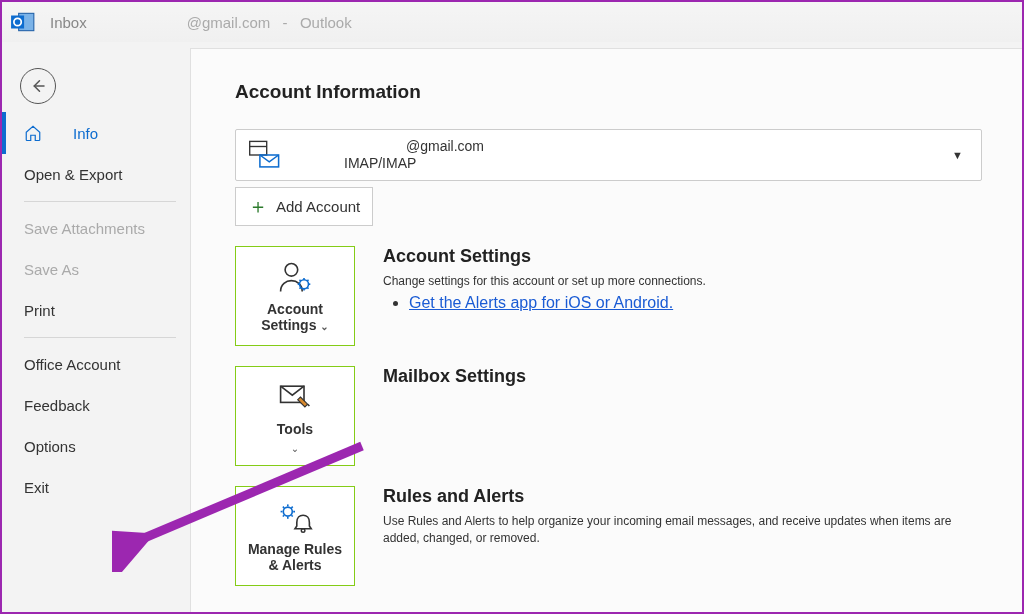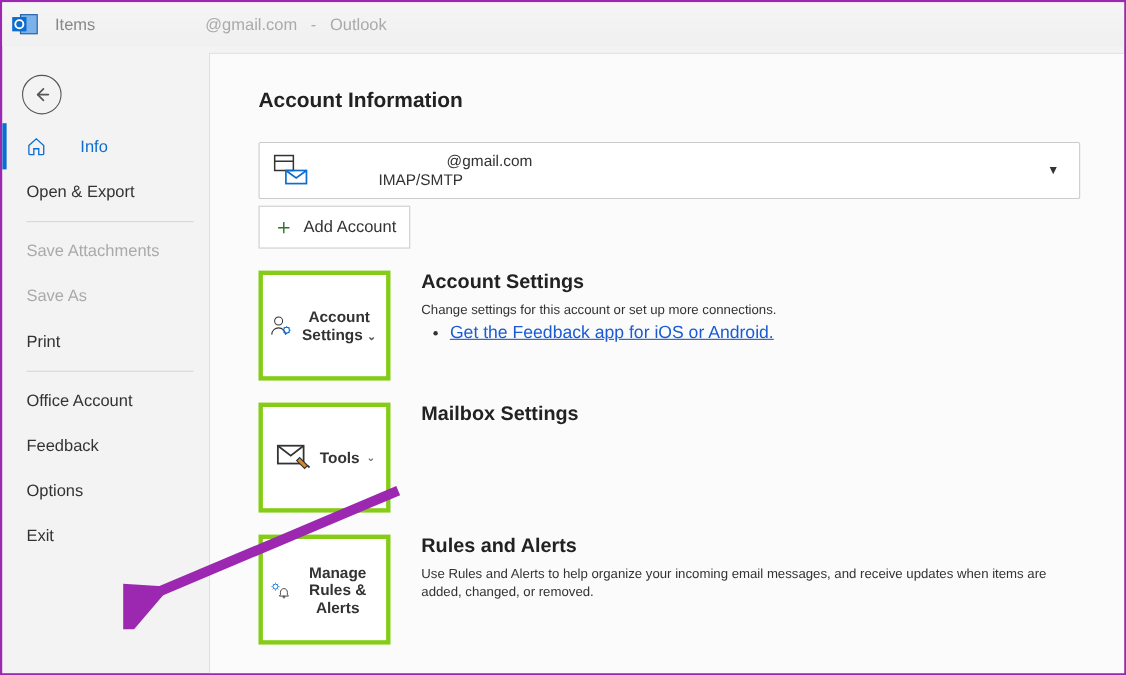--- a/index.html
+++ b/index.html
@@ -132,24 +132,24 @@
 
   .section {
     display: flex;
     gap: 28px;
     margin-top: 20px;
     align-items: flex-start;
   }
   .tile {
     width: 120px;
     min-height: 100px;
-    border: 4px solid #84cc16;
+    border: 1px solid #84cc16;
     background: #fff;
     display: flex;
-    flex-direction: row;
+    flex-direction: column;
     align-items: center;
     justify-content: center;
     padding: 10px 6px;
     text-align: center;
     font-size: 14px;
     color: #333;
     cursor: pointer;
     gap: 6px;
   }
   .tile svg { width: 36px; height: 36px; }
@@ -173,21 +173,21 @@
 <body>
 
 <div class="titlebar">
   <span class="logo">
     <svg viewBox="0 0 24 24">
         <rect x="8" y="4" width="14" height="16" fill="#7bb3e8" stroke="#2462a8"></rect>
         <rect x="1" y="6" width="12" height="12" fill="#0d6ccf"></rect>
         <circle cx="7" cy="12" r="3.4" fill="none" stroke="#fff" stroke-width="1.6"></circle>
       </svg>
   </span>
-  <span class="inbox">Items</span>
+  <span class="inbox">Inbox</span>
   <span class="account">@gmail.com</span>
   <span class="sep">&nbsp;&nbsp;-&nbsp;&nbsp;</span>
   <span class="app">Outlook</span>
 </div>
 
 <div class="back-btn">
   <svg width="18" height="18" viewBox="0 0 24 24">
       <path d="M14 5l-7 7 7 7" fill="none" stroke="#555" stroke-width="2" stroke-linecap="round" stroke-linejoin="round"></path>
       <line x1="7" y1="12" x2="20" y2="12" stroke="#555" stroke-width="2" stroke-linecap="round"></line>
     </svg>
@@ -237,21 +237,21 @@
     <span class="acc-icon">
       <svg viewBox="0 0 40 40">
           <rect x="2" y="4" width="20" height="16" fill="none" stroke="#333" stroke-width="1.6"></rect>
           <line x1="2" y1="10" x2="22" y2="10" stroke="#333" stroke-width="1.6"></line>
           <rect x="14" y="20" width="22" height="14" fill="none" stroke="#0d6ccf" stroke-width="1.8"></rect>
           <path d="M14 20l11 8 11-8" fill="none" stroke="#0d6ccf" stroke-width="1.8"></path>
         </svg>
     </span>
     <div class="acc-text">
       <div class="line1">@gmail.com</div>
-      <div class="line2">IMAP/SMTP</div>
+      <div class="line2">IMAP/IMAP</div>
     </div>
     <span class="dropdown-caret">▼</span>
   </div>
 
   <button class="add-account">
     <span class="plus">＋</span>
     <span>Add Account</span>
   </button>
 
   
@@ -271,21 +271,21 @@
             <line x1="35" y1="23" x2="33.6" y2="24.4"></line>
             <line x1="26.4" y1="31.6" x2="25" y2="33"></line>
           </g>
       </svg>
       <span class="label"><span>Account Settings</span> <span class="caret">⌄</span></span>
     </div>
     <div class="section-body">
       <h3>Account Settings</h3>
       <p>Change settings for this account or set up more connections.</p>
       <ul>
-          <li><a href="#">Get the Feedback app for iOS or Android.</a></li>
+          <li><a href="#">Get the Alerts app for iOS or Android.</a></li>
         </ul>
     </div>
   </div>
 
   
   <div class="section">
     <div class="tile">
       <svg viewBox="0 0 40 40">
         <rect x="4" y="8" width="26" height="18" fill="none" stroke="#333" stroke-width="1.8"></rect>
         <path d="M4 8l13 10 13-10" fill="none" stroke="#333" stroke-width="1.8"></path>

